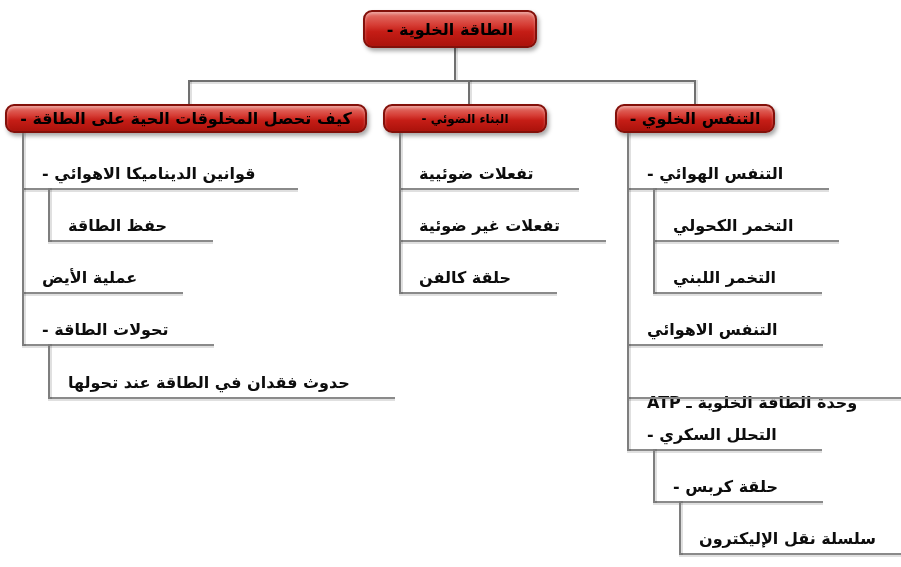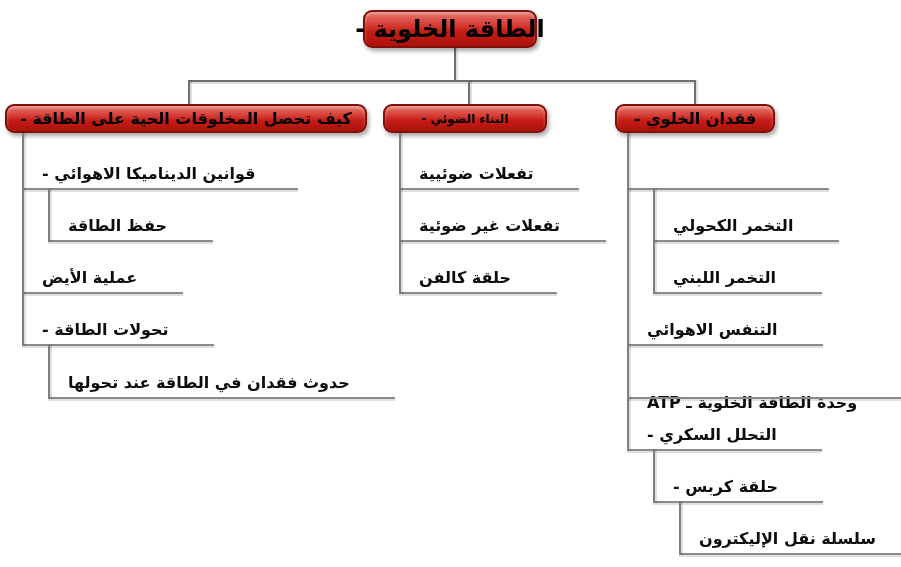--- a/index.html
+++ b/index.html
@@ -9,21 +9,21 @@
     font-family:"DejaVu Sans", sans-serif;overflow:hidden;
   }
   .topic{
     position:absolute;display:flex;align-items:center;justify-content:center;
     background:linear-gradient(180deg,#e4766d 0%,#d63d35 38%,#c51d16 58%,#ab120b 100%);
     border:2px solid #82100a;border-radius:9px;box-sizing:border-box;
     box-shadow:2px 3px 4px rgba(0,0,0,0.35), inset 0 2px 3px rgba(255,255,255,0.35);
     color:#000;font-weight:bold;white-space:nowrap;
   }
   .topic span{direction:rtl;white-space:nowrap;}
-  .root-topic{left:363px;top:10px;width:174px;height:38px;font-size:24px;}
+  .root-topic{left:363px;top:10px;width:174px;height:38px;font-size:16px;}
   .hline{position:absolute;height:2px;background:#8a8a8a;box-shadow:0 2px 0 rgba(0,0,0,0.12);}
   .vline{position:absolute;width:2px;background:#7e7e7e;box-shadow:2px 0 0 rgba(0,0,0,0.12);}
   .toplink{background:#707070;}
   .nlabel{
     position:absolute;white-space:nowrap;direction:rtl;
     font-size:16px;font-weight:bold;color:#0d0d0d;line-height:25px;height:25px;
   }
   
   .c-root-trunk{left:454px;top:48px;height:33px;}
   .c-splitter{left:188px;top:80px;width:508px;}
@@ -66,22 +66,23 @@
       <span>البناء الضوئي -</span>
     </div>
     <div class="nlabel" style="left: 419px; top: 161px;">تفعلات ضوئيية</div>
     <div class="hline" style="left: 399px; top: 188px; width: 180px;"></div>
     <div class="nlabel" style="left: 419px; top: 213px;">تفعلات غير ضوئية</div>
     <div class="hline" style="left: 399px; top: 240px; width: 207px;"></div>
     <div class="nlabel" style="left: 419px; top: 265px;">حلقة كالفن</div>
     <div class="hline" style="left: 399px; top: 292px; width: 158px;"></div>
     <div class="vline" style="left: 399px; top: 133px; height: 161px;"></div>
     <div class="topic" style="left: 615px; top: 104px; width: 160px; height: 29px; font-size: 16px;">
-      <span>فقدان الخلوي -</span>
+      <span>التنفس الخلوي -</span>
     </div>
+    <div class="nlabel" style="left: 647px; top: 161px;">التنفس الهوائي -</div>
     <div class="hline" style="left: 627px; top: 188px; width: 202px;"></div>
     <div class="nlabel" style="left: 673px; top: 213px;">التخمر الكحولي</div>
     <div class="hline" style="left: 653px; top: 240px; width: 186px;"></div>
     <div class="nlabel" style="left: 673px; top: 265px;">التخمر اللبني</div>
     <div class="hline" style="left: 653px; top: 292px; width: 169px;"></div>
     <div class="vline" style="left: 653px; top: 188px; height: 106px;"></div>
     <div class="nlabel" style="left: 647px; top: 317px;">التنفس الاهوائي</div>
     <div class="hline" style="left: 627px; top: 344px; width: 196px;"></div>
     <div class="nlabel" style="left: 647px; top: 370px; margin-top: 20px;">وحدة الطاقة الخلوية ـ ATP</div>
     <div class="hline" style="left: 627px; top: 397px; width: 276px;"></div>

